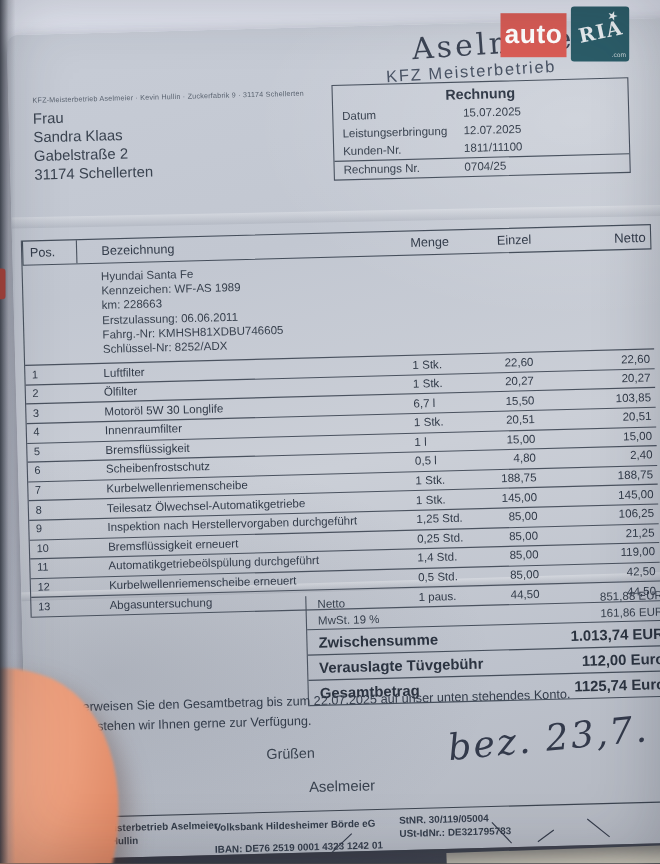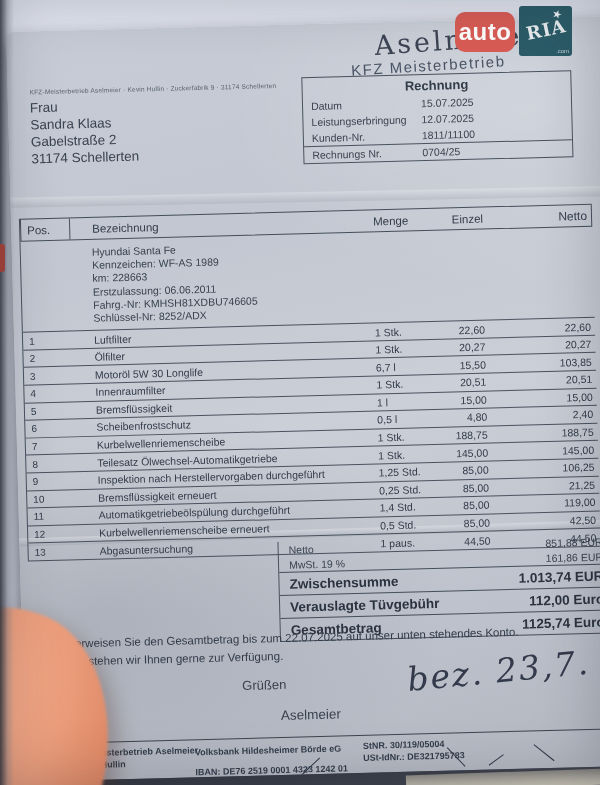--- a/index.html
+++ b/index.html
@@ -88,21 +88,21 @@
   .finger2{position:absolute;left:-150px;top:690px;width:240px;height:240px;
     background:radial-gradient(ellipse at 55% 35%,#e89a76,#cf7452);
     border-radius:50%;transform:rotate(10deg);filter:blur(2px);z-index:39;}
   
   .left-edge{position:absolute;left:0;top:0;width:14px;height:100%;z-index:45;
     background:linear-gradient(90deg,rgba(46,50,60,.85),rgba(120,124,136,.35) 55%,rgba(0,0,0,0));}
   .red-sliver{position:absolute;left:0;top:244px;width:5px;height:28px;background:#a8423a;
     z-index:46;border-radius:0 3px 3px 0;}
   
   .watermark{position:absolute;left:455px;top:5px;width:128px;height:52px;z-index:60;}
-  .wm-auto{position:absolute;left:0;top:7px;width:60px;height:40px;border-radius:10px;
+  .wm-auto{position:absolute;left:0;top:7px;width:60px;height:40px;border-radius:0;
     display:flex;align-items:center;justify-content:center;
     font-weight:bold;font-size:24px;color:#fff;letter-spacing:.5px;}
   .wm-ria{position:absolute;left:64px;top:1px;width:53px;height:50px;border-radius:3px;color:#fff;}
   .wm-ria .ria-text{position:absolute;left:7px;top:13px;font-family:"DejaVu Serif",serif;
     font-weight:bold;font-size:18px;letter-spacing:1px;transform:rotate(-12deg);color:#e8edf0;}
   .wm-ria .star{position:absolute;right:10px;top:2px;font-size:11px;color:#f2f5f7;transform:rotate(18deg);}
   .wm-ria .com{position:absolute;right:3px;bottom:2px;font-size:6px;color:#c9d4d8;}
   .vignette{position:absolute;inset:0;z-index:70;pointer-events:none;
     box-shadow:inset 0 0 60px rgba(30,34,46,.25);}
 </style>

